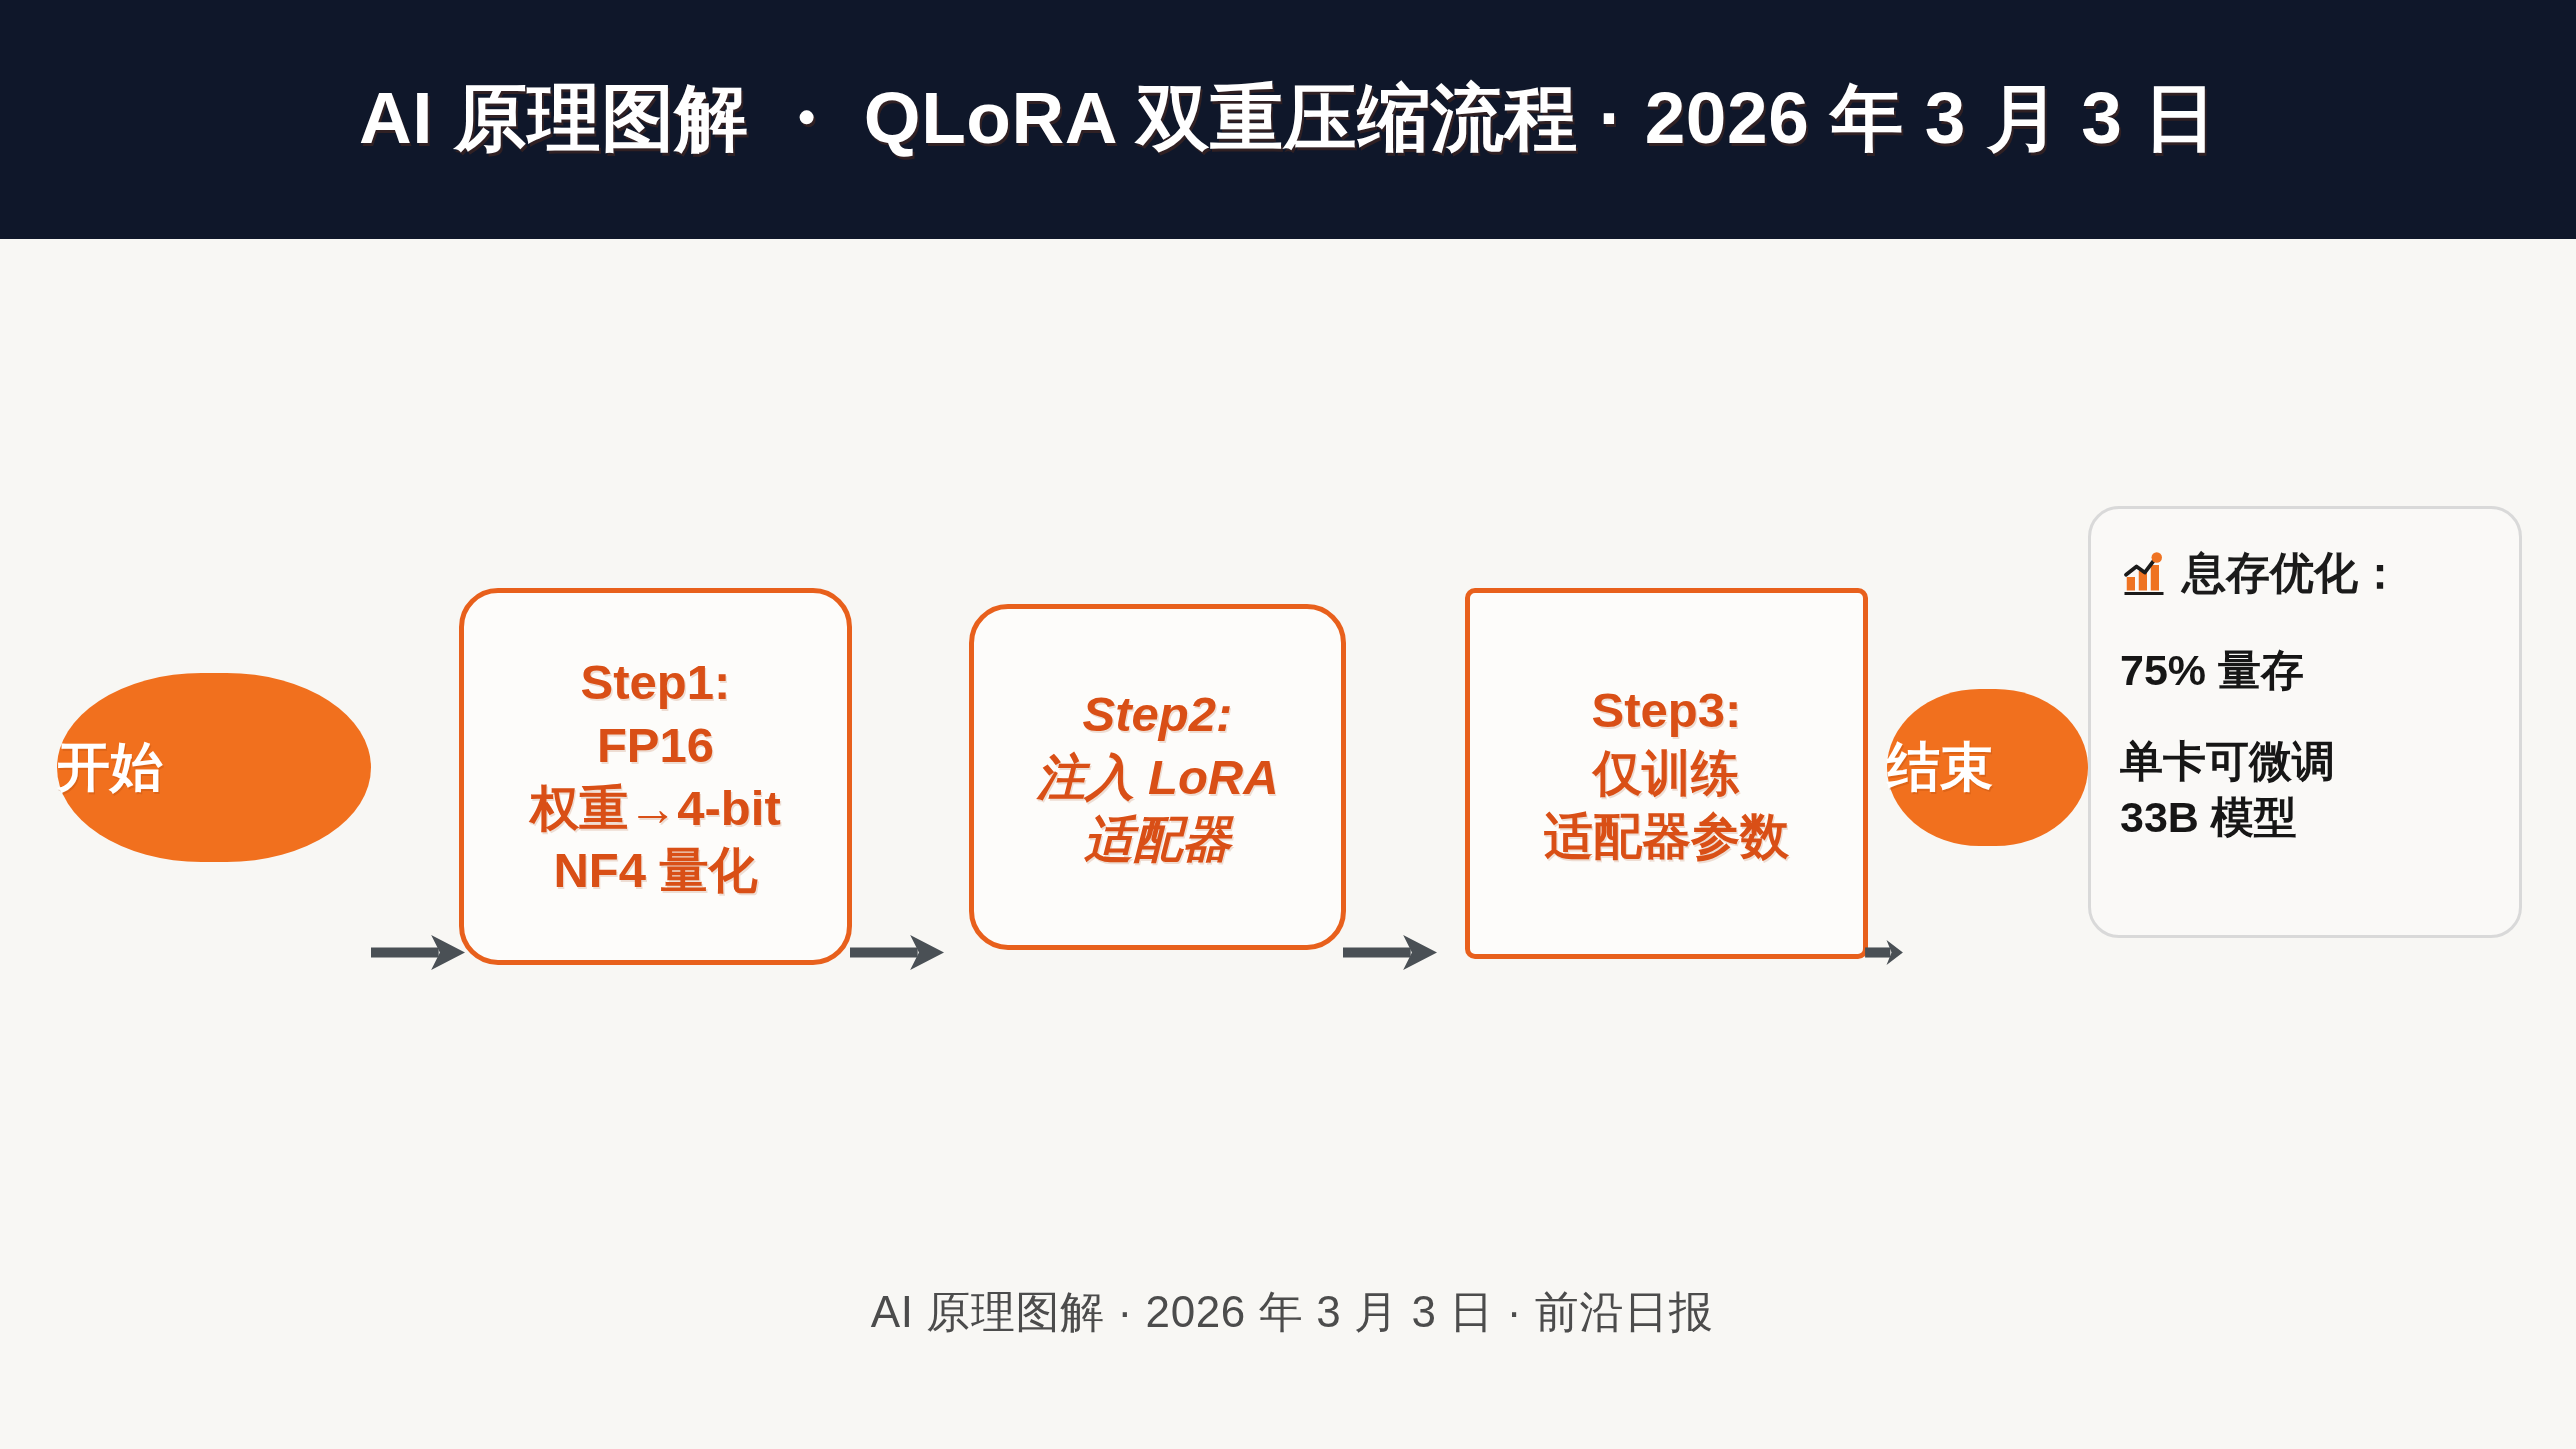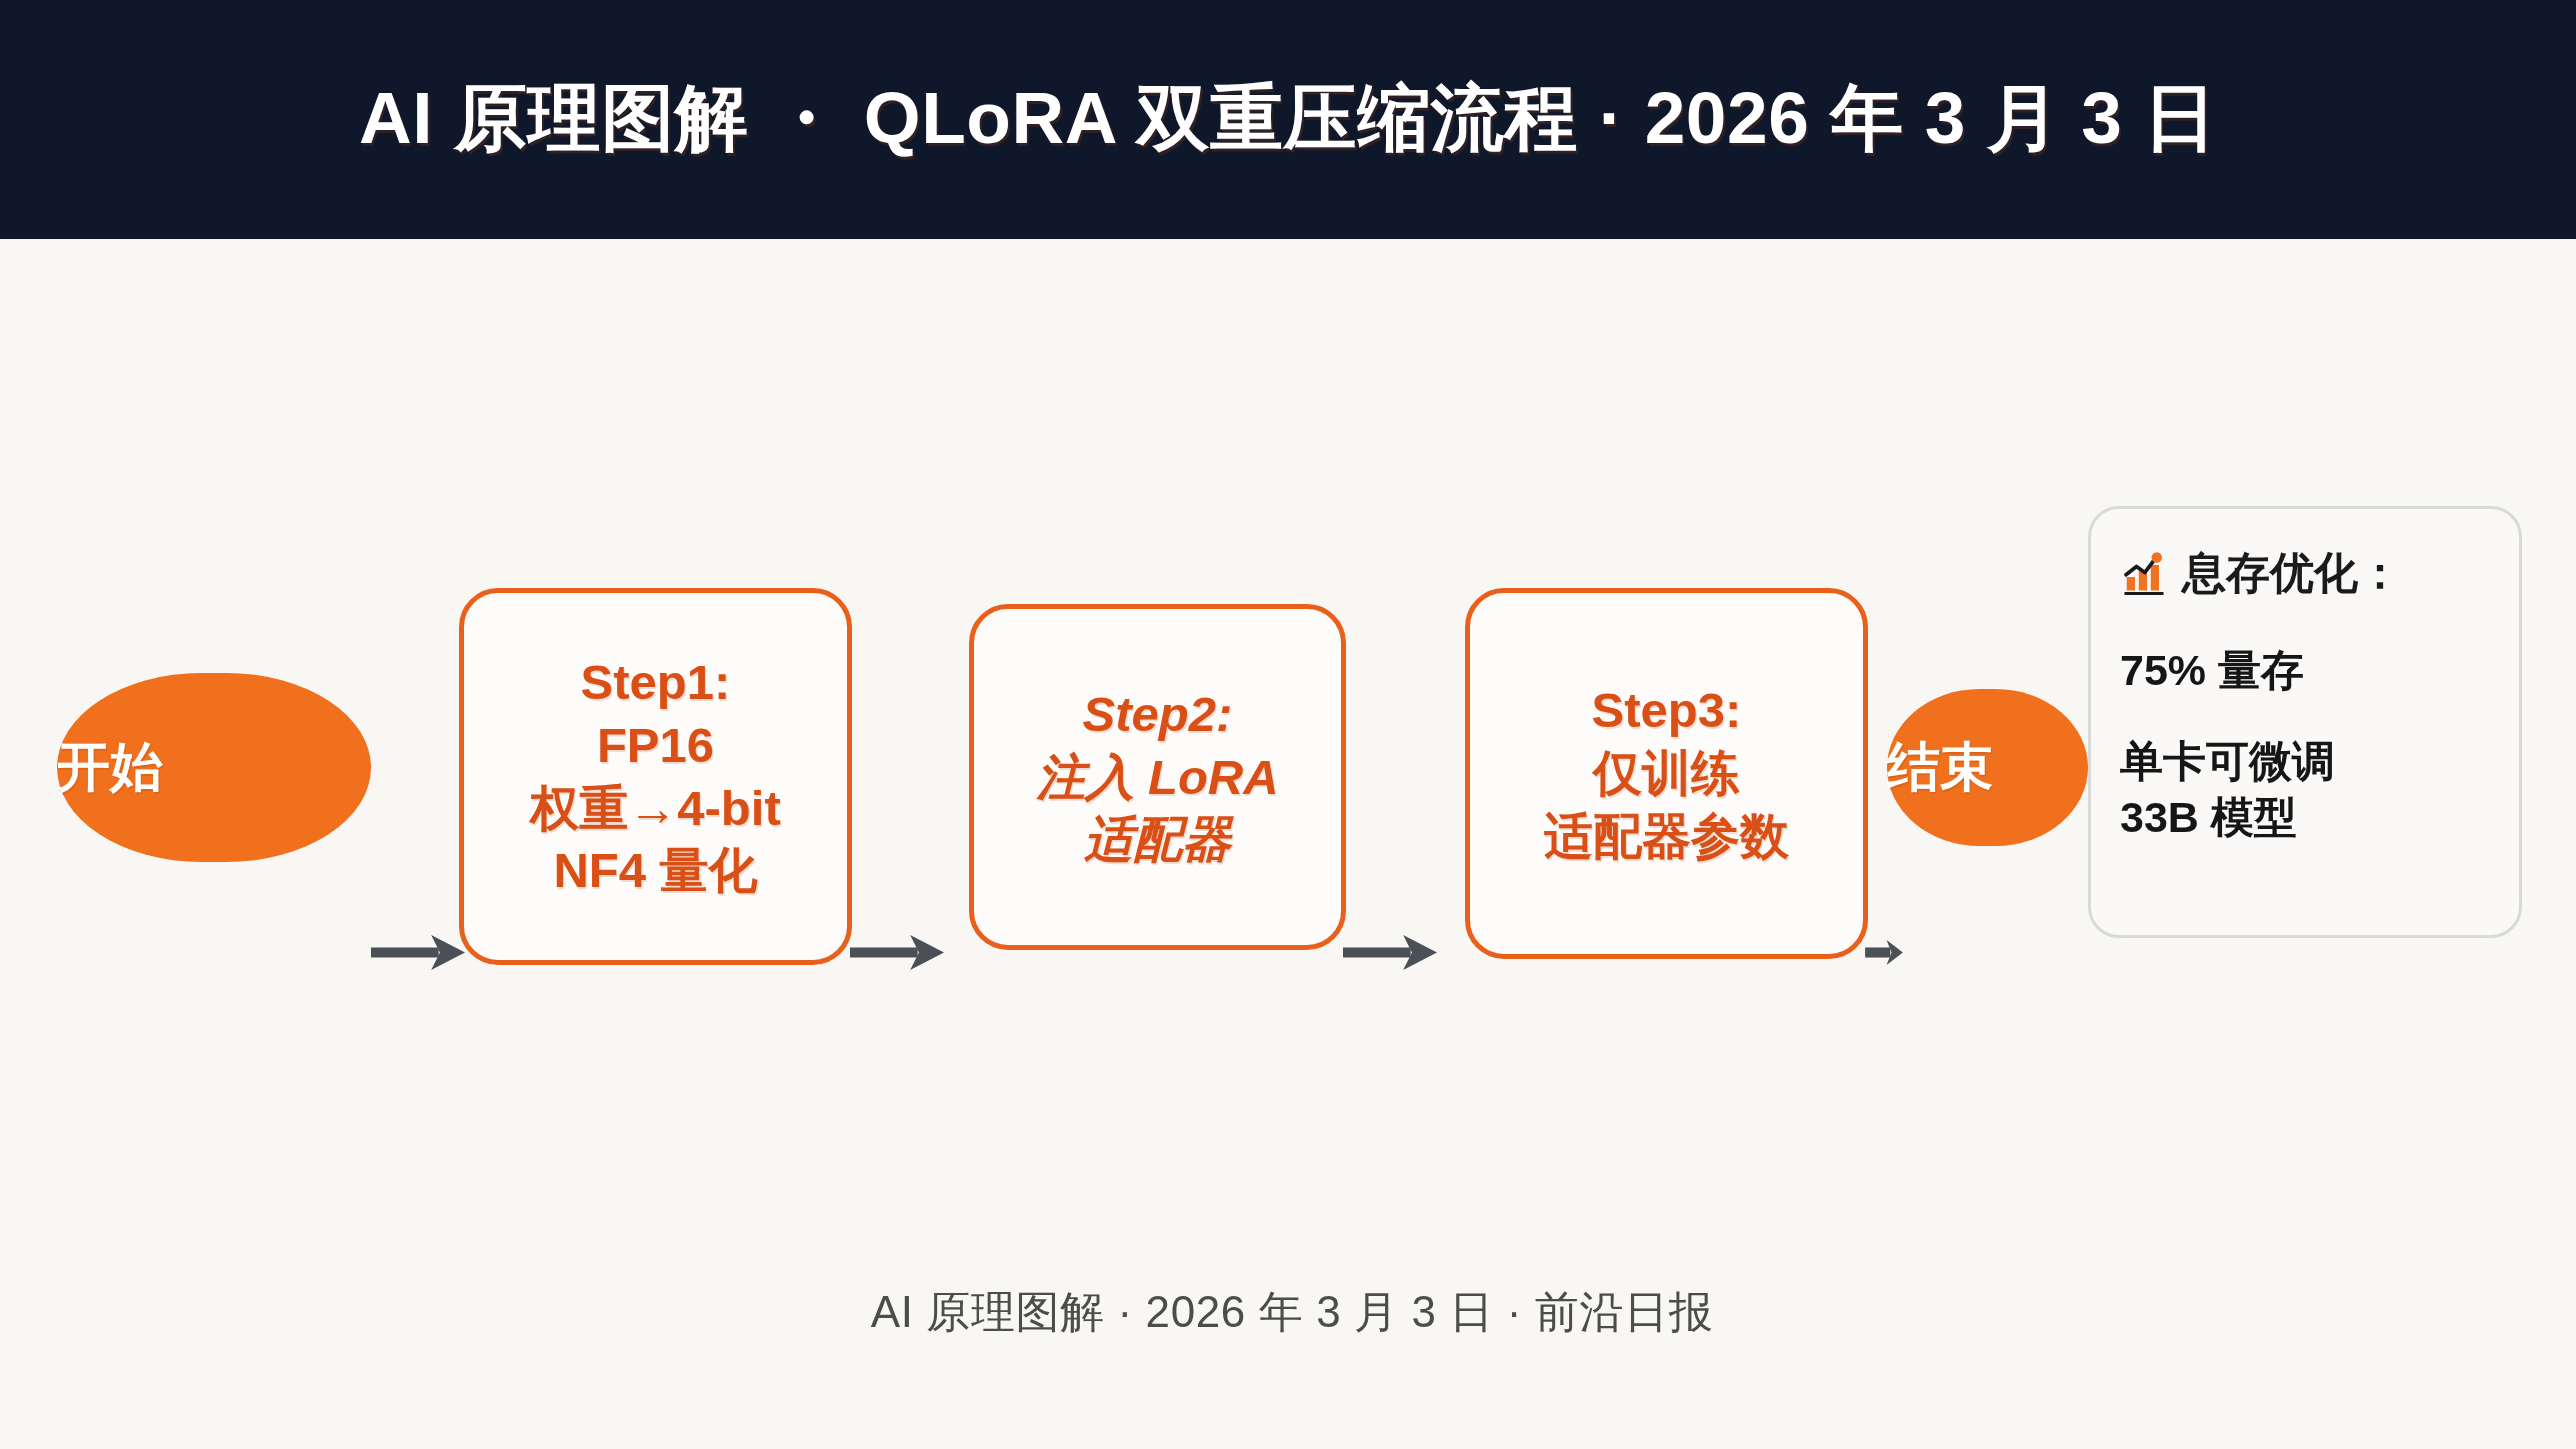--- a/index.html
+++ b/index.html
@@ -56,21 +56,21 @@
     color:#d94f16;
     font-size:49px;
     font-weight:bold;
     line-height:1.28;
     text-align:center;
     text-shadow:1.3px 1.9px 0 rgba(160,60,10,.16);
     padding:6.3px 11.3px;
   }
   #node-step1{ left:459px;  top:349px; width:393px;  height:377px; }
   #node-step2{ left:969px; top:365px; width:377px;  height:346px;font-style:italic; }
-  #node-step3{ left:1465px; top:349px; width:403px;  height:371px; }
+  #node-step3{ left:1465px; top:349px; width:403px;  height:371px;border-radius:10px; }
   .step-box .ln{ display:block; white-space:nowrap; }
 
   
   .arrow{ position:absolute; }
   #arrow-1{ left:371px;  top:682px; }
   #arrow-2{ left:850px; top:682px; }
   #arrow-3{ left:1343px; top:682px; }
   #arrow-4{ left:1865px; top:682px; }
 
   

